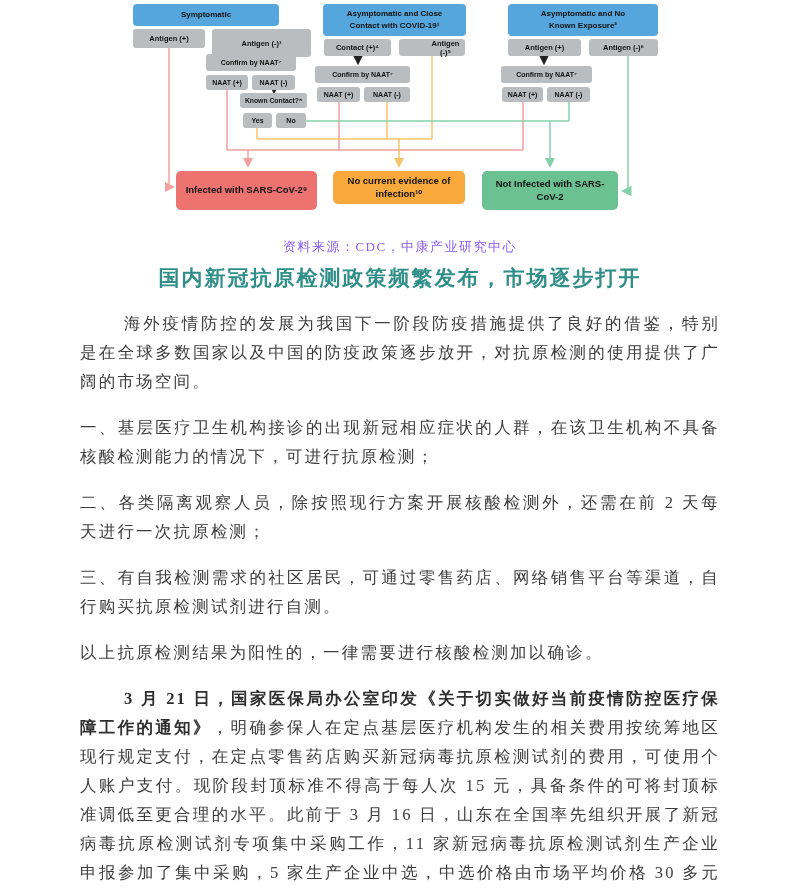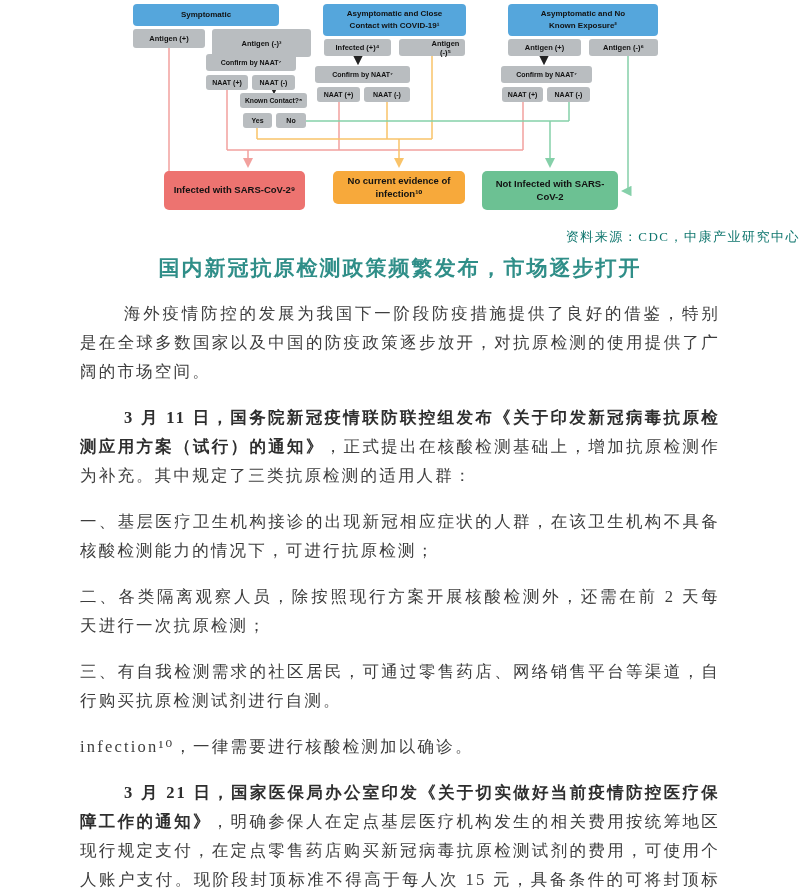--- a/index.html
+++ b/index.html
@@ -14,22 +14,22 @@
           text-align:center;font-family:"Liberation Sans","DejaVu Sans",sans-serif;
           font-weight:bold;color:#121212;box-sizing:border-box;}
   .fc-header{background:#55a6dc;border-radius:4px;font-size:8px;line-height:1.45;padding:1px 20px;}
   .fc-node{background:#b9bdc0;border-radius:3px;font-size:7px;padding:1px 2px;}
   .fc-outcome{border-radius:5px;font-size:9.5px;line-height:1.3;padding:2px 6px;}
   .fc-red{background:#ed7370;}
   .fc-orange{background:#f7a93b;}
   .fc-green{background:#6cc193;}
 
   
-  .source-line{text-align:right;font-size:13px;letter-spacing:1.5px;
-               color:#0f766e;}
+  .source-line{margin-top:10px;text-align:center;font-size:13px;letter-spacing:1.5px;
+               color:#8b5cf6;}
   .heading{margin:8px 0 0 0;text-align:center;font-size:21px;font-weight:bold;
            letter-spacing:2px;color:#2f8e88;}
   .body-text{margin:9px 63px 0 63px;color:#3d3d3d;font-size:16.5px;line-height:29px;
              text-align:justify;letter-spacing:2.2px;}
   .body-text p{margin:17px;}
   .body-text p.indent{text-indent:44px;}
   .body-text b{font-weight:bold;color:#2e2e2e;}
 </style>
 </head>
 <body>
@@ -88,45 +88,44 @@
     <div class="fc-box fc-node" style="left:133px;top:29px;width:72px;height:19px;font-size:7.5px;">Antigen (+)</div>
     <div class="fc-box fc-node" style="left:212px;top:29px;width:99px;height:28px;font-size:7.5px;">Antigen (-)³</div>
     <div class="fc-box fc-node" style="left:206px;top:54px;width:90px;height:17px;">Confirm by NAAT⁷</div>
     <div class="fc-box fc-node" style="left:206px;top:75px;width:42px;height:15px;">NAAT (+)</div>
     <div class="fc-box fc-node" style="left:252px;top:75px;width:43px;height:15px;">NAAT (-)</div>
     <div class="fc-box fc-node" style="left:240px;top:93px;width:67px;height:15px;font-size:6.8px;">Known Contact?⁸</div>
     <div class="fc-box fc-node" style="left:243px;top:113px;width:29px;height:15px;">Yes</div>
     <div class="fc-box fc-node" style="left:276px;top:113px;width:30px;height:15px;">No</div>
 
     <div class="fc-box fc-header" style="left:323px;top:4px;width:143px;height:32px;">Asymptomatic and Close Contact with COVID-19¹</div>
-    <div class="fc-box fc-node" style="left:324px;top:39px;width:67px;height:17px;font-size:7.5px;">Infected (+)⁴</div>
+    <div class="fc-box fc-node" style="left:324px;top:39px;width:67px;height:17px;font-size:7.5px;">Contact (+)⁴</div>
     <div class="fc-box fc-node" style="left:399px;top:39px;width:66px;height:17px;font-size:7.5px;padding-left:29px;">Antigen (-)⁵</div>
     <div class="fc-box fc-node" style="left:315px;top:66px;width:95px;height:17px;">Confirm by NAAT⁷</div>
     <div class="fc-box fc-node" style="left:317px;top:87px;width:43px;height:15px;">NAAT (+)</div>
     <div class="fc-box fc-node" style="left:364px;top:87px;width:46px;height:15px;">NAAT (-)</div>
 
     <div class="fc-box fc-header" style="left:508px;top:4px;width:150px;height:32px;">Asymptomatic and No Known Exposure²</div>
     <div class="fc-box fc-node" style="left:508px;top:39px;width:73px;height:17px;font-size:7.5px;">Antigen (+)</div>
     <div class="fc-box fc-node" style="left:589px;top:39px;width:69px;height:17px;font-size:7.5px;">Antigen (-)⁶</div>
     <div class="fc-box fc-node" style="left:501px;top:66px;width:91px;height:17px;">Confirm by NAAT⁷</div>
     <div class="fc-box fc-node" style="left:502px;top:87px;width:41px;height:15px;">NAAT (+)</div>
     <div class="fc-box fc-node" style="left:547px;top:87px;width:43px;height:15px;">NAAT (-)</div>
 
-    <div class="fc-box fc-outcome fc-red" style="left:164px;top:171px;width:141px;height:39px;">Infected with SARS-CoV-2⁹</div>
+    <div class="fc-box fc-outcome fc-red" style="left:176px;top:171px;width:141px;height:39px;">Infected with SARS-CoV-2⁹</div>
     <div class="fc-box fc-outcome fc-orange" style="left:333px;top:171px;width:132px;height:33px;">No current evidence of infection¹⁰</div>
     <div class="fc-box fc-outcome fc-green" style="left:482px;top:171px;width:136px;height:39px;">Not Infected with SARS-CoV-2</div>
   </div>
 
   <div class="source-line">资料来源：CDC，中康产业研究中心</div>
 
   <h1 class="heading">国内新冠抗原检测政策频繁发布，市场逐步打开</h1>
 
   <div class="body-text">
     <p class="para indent"><b></b><span>海外疫情防控的发展为我国下一阶段防疫措施提供了良好的借鉴，特别是在全球多数国家以及中国的防疫政策逐步放开，对抗原检测的使用提供了广阔的市场空间。</span></p>
-    <p class="para indent"><b>3 月 11 日，国务院新冠疫情联防联控组发布《关于印发新冠病毒抗原检测应用方案（试行）的通知》</b><span>，正式提出在核酸检测基础上，增加抗原检测作为补充。其中规定了三类抗原检测的适用人群：</span></p>
     <p class="para"><b></b><span>一、基层医疗卫生机构接诊的出现新冠相应症状的人群，在该卫生机构不具备核酸检测能力的情况下，可进行抗原检测；</span></p>
     <p class="para"><b></b><span>二、各类隔离观察人员，除按照现行方案开展核酸检测外，还需在前 2 天每天进行一次抗原检测；</span></p>
     <p class="para"><b></b><span>三、有自我检测需求的社区居民，可通过零售药店、网络销售平台等渠道，自行购买抗原检测试剂进行自测。</span></p>
-    <p class="para"><b></b><span>infection¹⁰，一律需要进行核酸检测加以确诊。</span></p>
+    <p class="para"><b></b><span>以上抗原检测结果为阳性的，一律需要进行核酸检测加以确诊。</span></p>
     <p class="para indent"><b>3 月 21 日，国家医保局办公室印发《关于切实做好当前疫情防控医疗保障工作的通知》</b><span>，明确参保人在定点基层医疗机构发生的相关费用按统筹地区现行规定支付，在定点零售药店购买新冠病毒抗原检测试剂的费用，可使用个人账户支付。现阶段封顶标准不得高于每人次 15 元，具备条件的可将封顶标准调低至更合理的水平。此前于 3 月 16 日，山东在全国率先组织开展了新冠病毒抗原检测试剂专项集中采购工作，11 家新冠病毒抗原检测试剂生产企业申报参加了集中采购，5 家生产企业中选，中选价格由市场平均价格 30 多元降至 9 元以下， 最低价 7.9 元/人份，最高价 9</span></p>
   </div>
 
 </div>
 
 </body></html>

